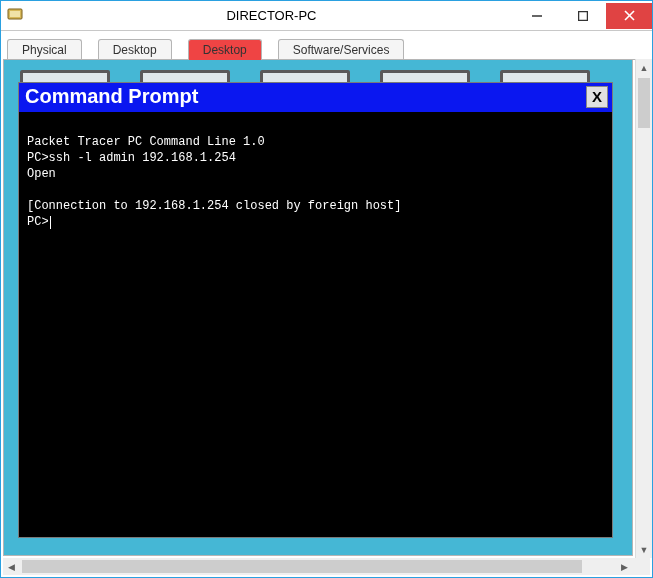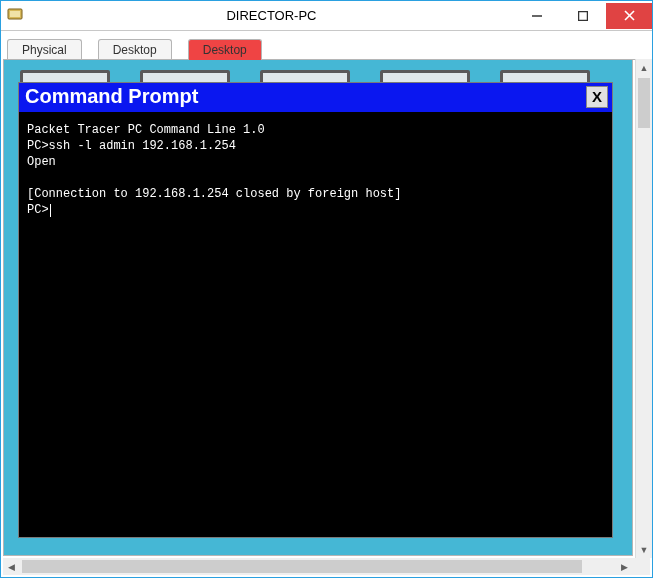--- a/index.html
+++ b/index.html
@@ -183,21 +183,21 @@
     font-size: 15px;
     font-family: Arial, sans-serif;
     border: 1px solid #888;
   }
   .cmd-body {
     flex: 1;
     background: #000;
     color: #fff;
     font-family: "Courier New", monospace;
     font-size: 12px;
-    padding: 10px 8px 8px 8px;
+    padding: 22px 8px 8px 8px;
     white-space: pre;
     line-height: 16px;
     position: relative;
   }
   .cursor {
     display: inline-block;
     width: 1px;
     height: 13px;
     background: #fff;
     vertical-align: text-bottom;
@@ -234,20 +234,21 @@
             <line x1="10" y1="1" x2="1" y2="10" stroke="#fff" stroke-width="1.6"></line>
           </svg>
       </div>
     </div>
   </div>
 
   <div class="tabbar">
     <div class="tab">Physical</div>
     <div class="tab">Desktop</div>
     <div class="tab active">Desktop</div>
+    <div class="tab">Software/Services</div>
     <div class="tab-underline"></div>
   </div>
 
   <div class="content-area">
     <div class="desktop-surface">
       <div class="icon-row">
         <div class="desk-icon"></div>
         <div class="desk-icon"></div>
         <div class="desk-icon"></div>
         <div class="desk-icon"></div>

